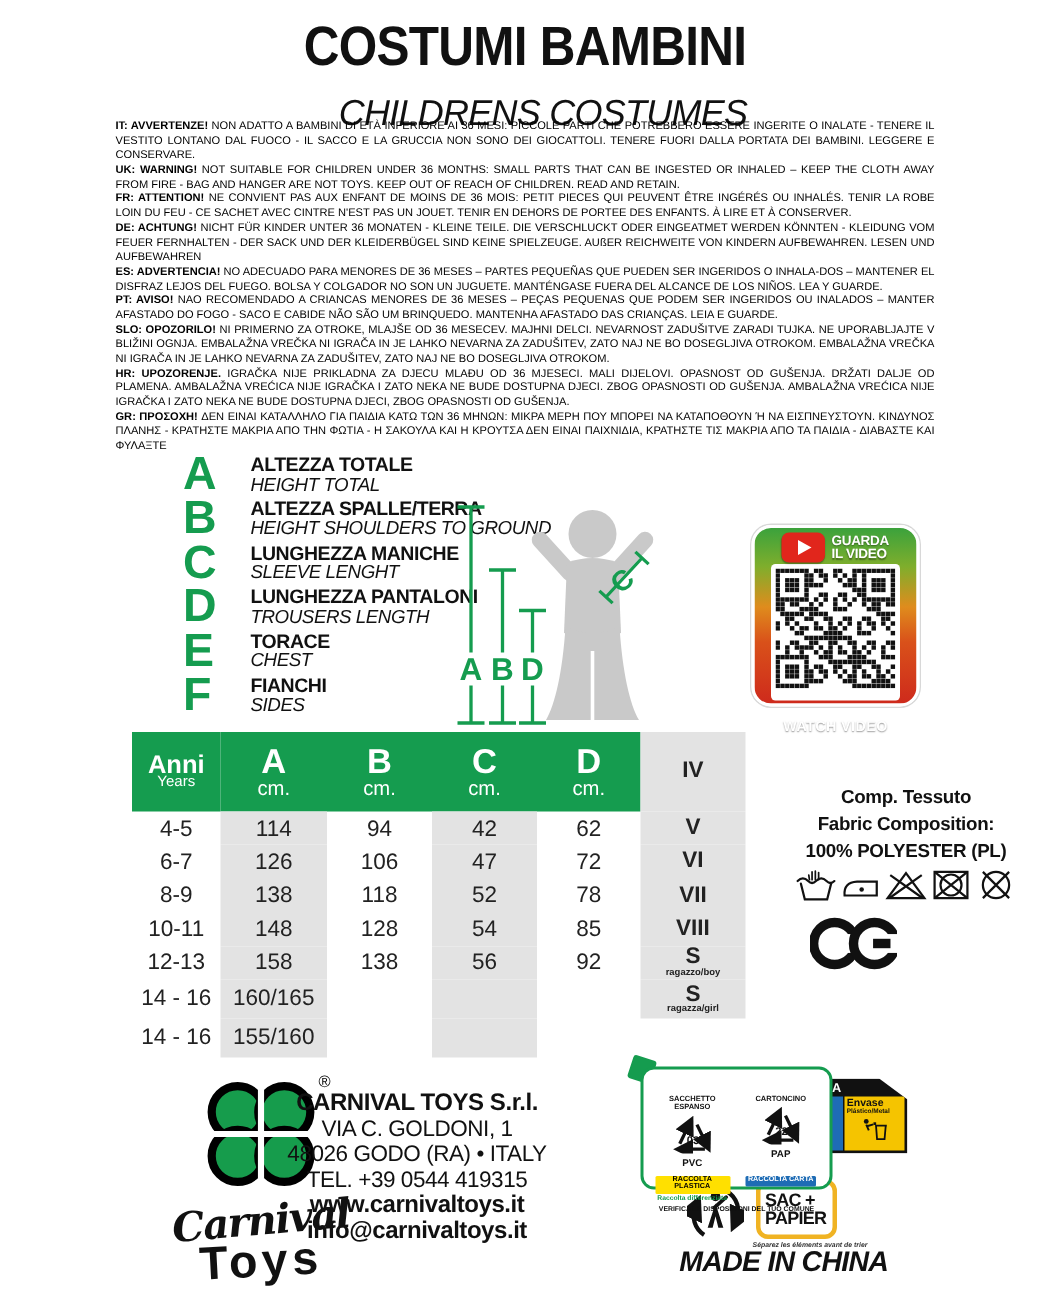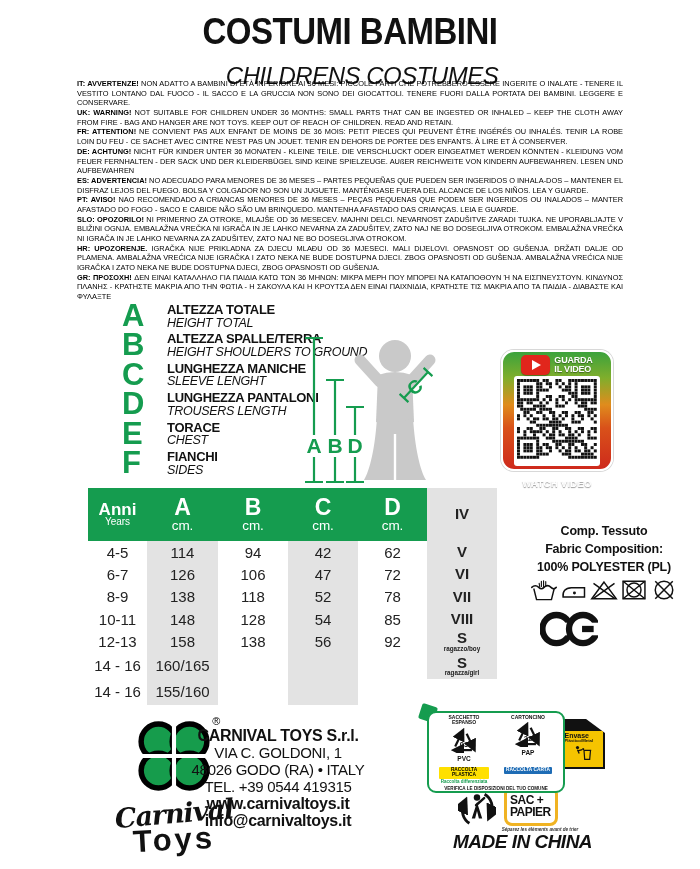--- a/index.html
+++ b/index.html
@@ -60,22 +60,22 @@
   .logo{top:714px;left:84px;width:180px;text-align:center}
   .logo-word1{font-family:"DejaVu Serif",serif;font-style:italic;font-weight:700;font-size:27px;
               letter-spacing:-1px;transform:rotate(-5deg);margin-top:-4px}
   .logo-word2{font-weight:700;font-size:31px;letter-spacing:3px;transform:rotate(-3deg);margin-top:-7px}
   
   .address{top:727px;left:180px;width:196px;text-align:center}
   .address div{font-size:15px;line-height:17px;letter-spacing:-.3px}
   .address .co{font-weight:700;font-size:16px}
   .address .wb{font-weight:700;font-size:16px}
   
-  .recyc-it{top:711px;left:427px;width:138px;height:82px;border:2px solid var(--green);border-radius:9px;
-            background:#fff;box-sizing:border-box;padding:2px 3px;z-index:2}
+  .recyc-it{top:711px;left:427px;width:128px;height:82px;border:2px solid var(--green);border-radius:9px;
+            background:#fff;box-sizing:border-box;padding:18px 3px;z-index:2}
   .rflap{top:705px;left:420px;width:16px;height:16px;background:var(--green);transform:rotate(18deg);z-index:1;border-radius:2px}
   .rcols{display:flex;justify-content:space-around}
   .rcol{width:50px;text-align:center}
   .rtitle{font-size:5px;font-weight:700;line-height:1.05}
   .rmat{font-size:6.5px;font-weight:700;line-height:1;margin-top:-1px}
   .chip{font-size:4.8px;font-weight:700;padding:1px 2px;border-radius:1px;margin-top:1.5px;display:inline-block;line-height:1}
   .chip-y{background:#ffe000;color:#000}
   .chip-b{background:#1e6cb5;color:#fff}
   .rnote{font-size:4.5px;font-weight:700;color:var(--green);line-height:1.1}
   .rfoot{font-size:4.6px;font-weight:700;text-align:center;margin-top:1px}

